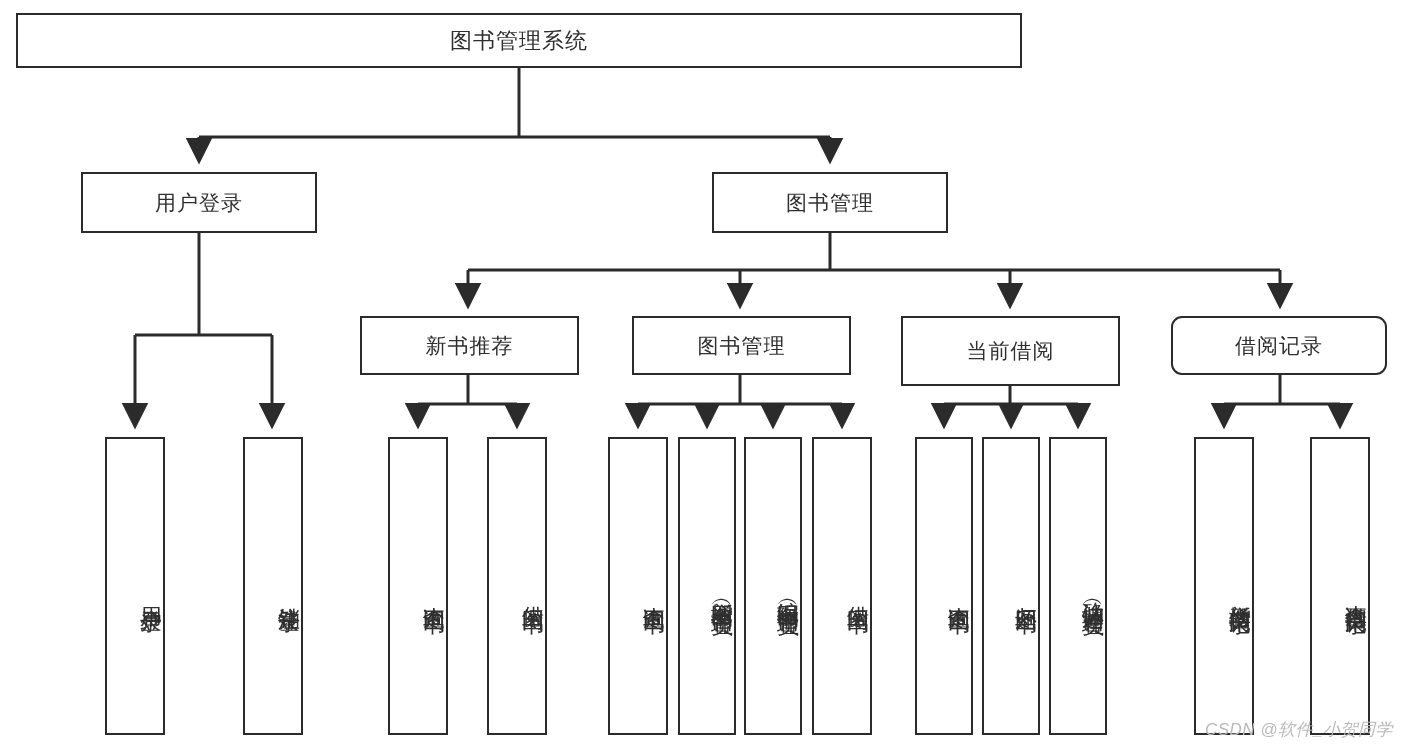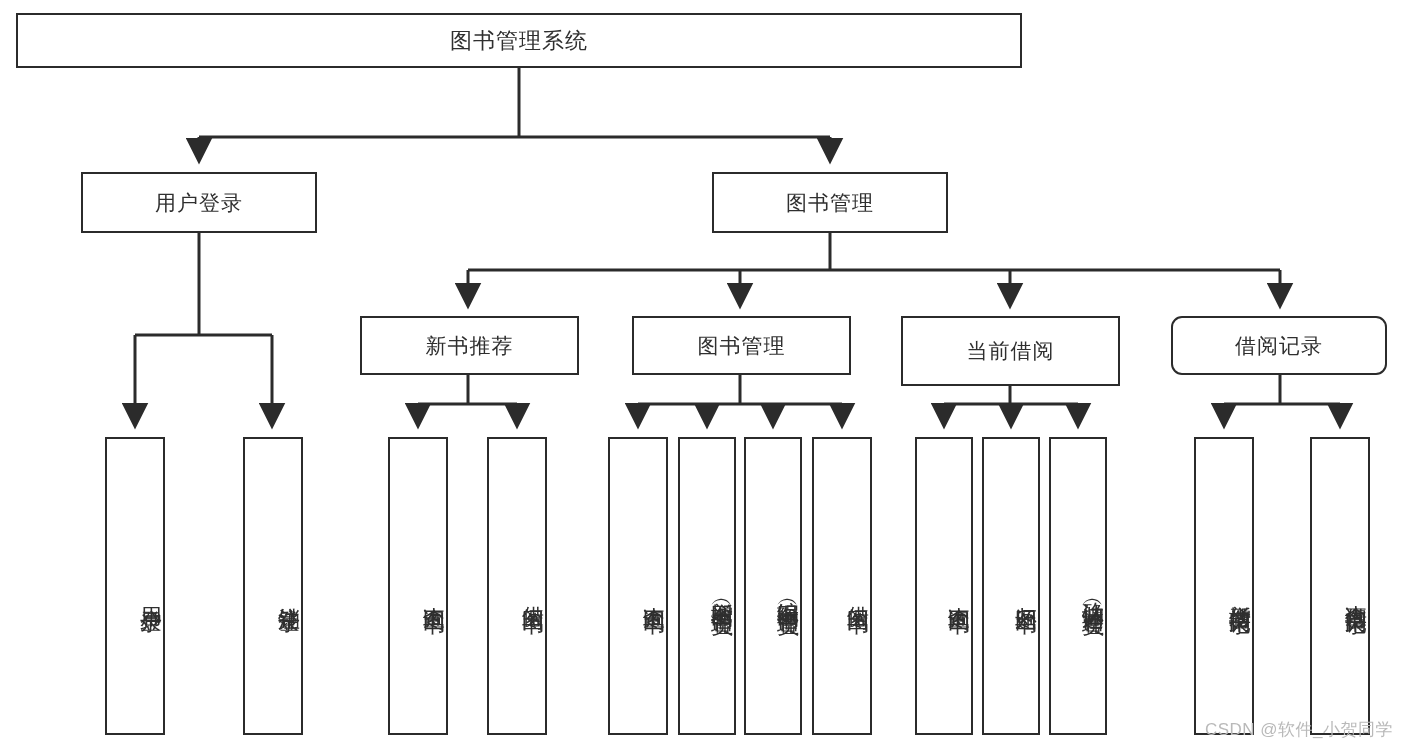--- a/index.html
+++ b/index.html
@@ -53,20 +53,21 @@
   }
   #watermark {
     position: absolute;
     right: 12px;
     bottom: 6px;
     font-size: 17px;
     color: #b9b9b9;
     letter-spacing: 0.5px;
     z-index: 5;
     white-space: nowrap;
+    font-style: italic;
   }
 </style>
 </head>
 <body>
 
 <div id="canvas">
 
   <svg id="edges" viewBox="0 0 1405 747">
     <defs>
       <marker id="arrow" viewBox="0 0 12 12" refX="10" refY="6" markerWidth="9" markerHeight="9" orient="auto-start-reverse">

